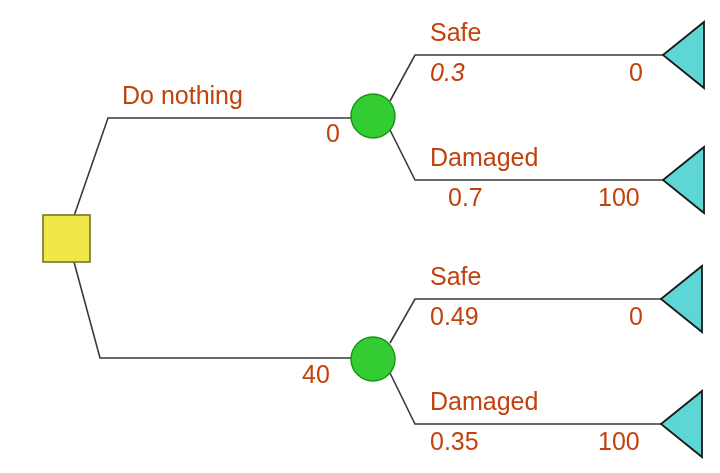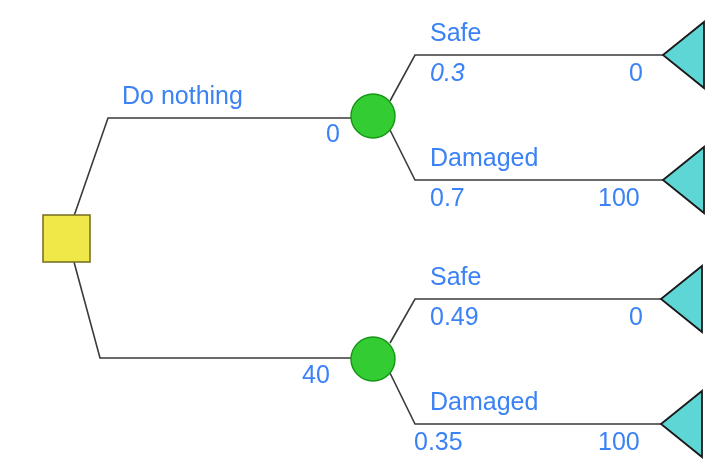--- a/index.html
+++ b/index.html
@@ -40,21 +40,21 @@
     stroke-width: 1.4;
   }
   .terminal-node {
     fill: #5fd6d6;
     stroke: #1a1a1a;
     stroke-width: 1.8;
     stroke-linejoin: miter;
   }
   .label-text {
     position: absolute;
-    color: #3b82f6;
+    color: #c2410c;
     font-family: "Liberation Sans", sans-serif;
     font-size: 25px;
     line-height: 1;
     white-space: nowrap;
     letter-spacing: 0px;
   }
   .label-text.num {
     font-size: 25px;
   }
 </style>
@@ -87,26 +87,26 @@
   </svg>
 
   <div class="label-text" style="left:122px; top:83px;">Do nothing</div>
   <div class="label-text num" style="left:326px; top:121px;">0</div>
 
   <div class="label-text" style="left:430px; top:20px;">Safe</div>
   <div class="label-text num" style="left:430px; top:60px;font-style:italic;">0.3</div>
   <div class="label-text num" style="left:629px; top:60px;">0</div>
 
   <div class="label-text" style="left:430px; top:145px;">Damaged</div>
-  <div class="label-text num" style="left:430px; top:185px;">0.7</div>
+  <div class="label-text num" style="left:448px; top:185px;">0.7</div>
   <div class="label-text num" style="left:598px; top:185px;">100</div>
 
   <div class="label-text num" style="left:302px; top:362px;">40</div>
 
   <div class="label-text" style="left:430px; top:264px;">Safe</div>
   <div class="label-text num" style="left:430px; top:304px;">0.49</div>
   <div class="label-text num" style="left:629px; top:304px;">0</div>
 
   <div class="label-text" style="left:430px; top:389px;">Damaged</div>
-  <div class="label-text num" style="left:414px; top:429px;">0.35</div>
+  <div class="label-text num" style="left:430px; top:429px;">0.35</div>
   <div class="label-text num" style="left:598px; top:429px;">100</div>
 
 </div>
 
 </body></html>

